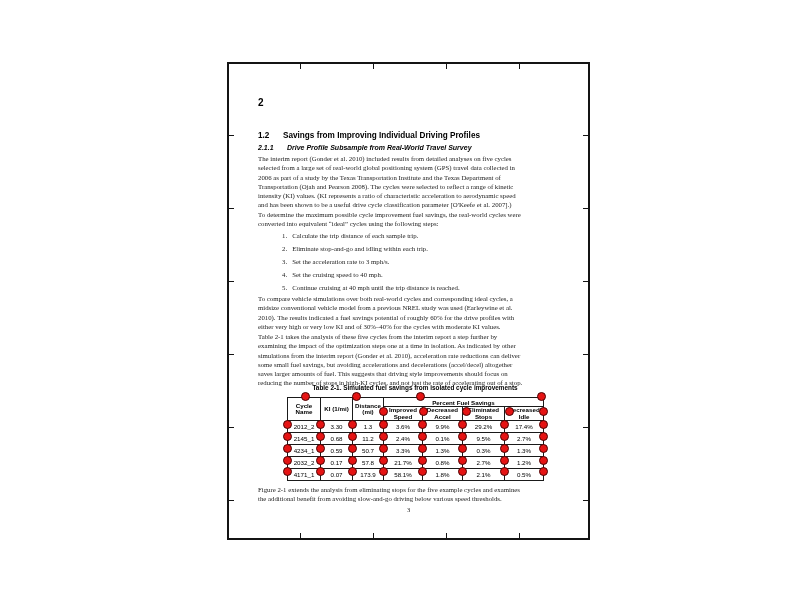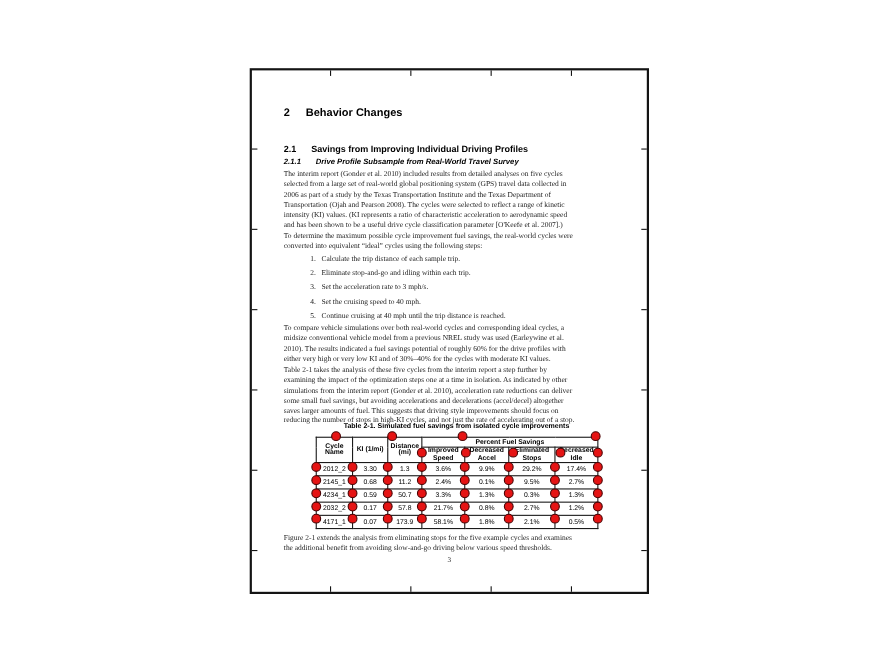--- a/index.html
+++ b/index.html
@@ -43,26 +43,25 @@
 </style>
 </head>
 <body>
 
 <div class="canvas">
   <div class="page">
 
     <div class="h1">
       <span class="num">2</span>
       <div class="htext">
-          <div>Behavior Changes</div>
         </div>
     </div>
 
     <div class="h2">
-      <span class="num">2.1</span><span>Savings from Improving Individual Driving Profiles</span>
+      <span class="num">1.2</span><span>Savings from Improving Individual Driving Profiles</span>
     </div>
 
     <div class="h3">
       <span class="num">2.1.1</span><span>Drive Profile Subsample from Real-World Travel Survey</span>
     </div>
 
     <div class="para p1">
         <div>The interim report (Gonder et al. 2010) included results from detailed analyses on five cycles</div>
         <div>selected from a large set of real-world global positioning system (GPS) travel data collected in</div>
         <div>2006 as part of a study by the Texas Transportation Institute and the Texas Department of</div>

